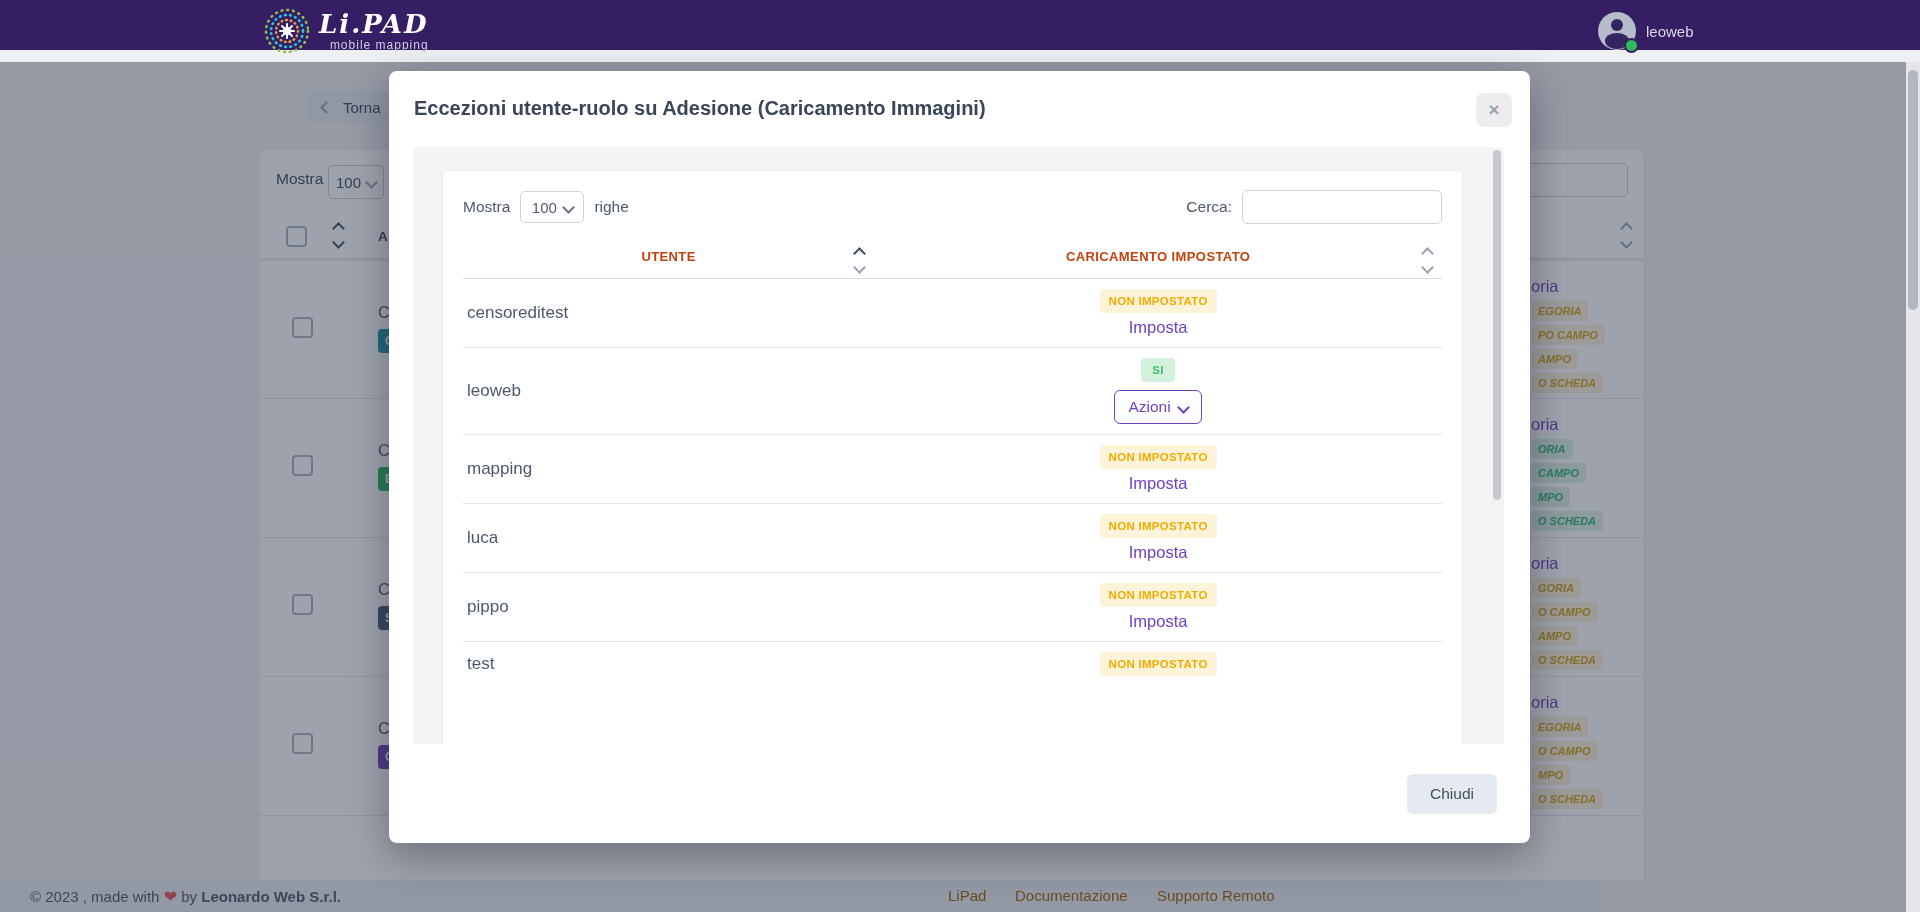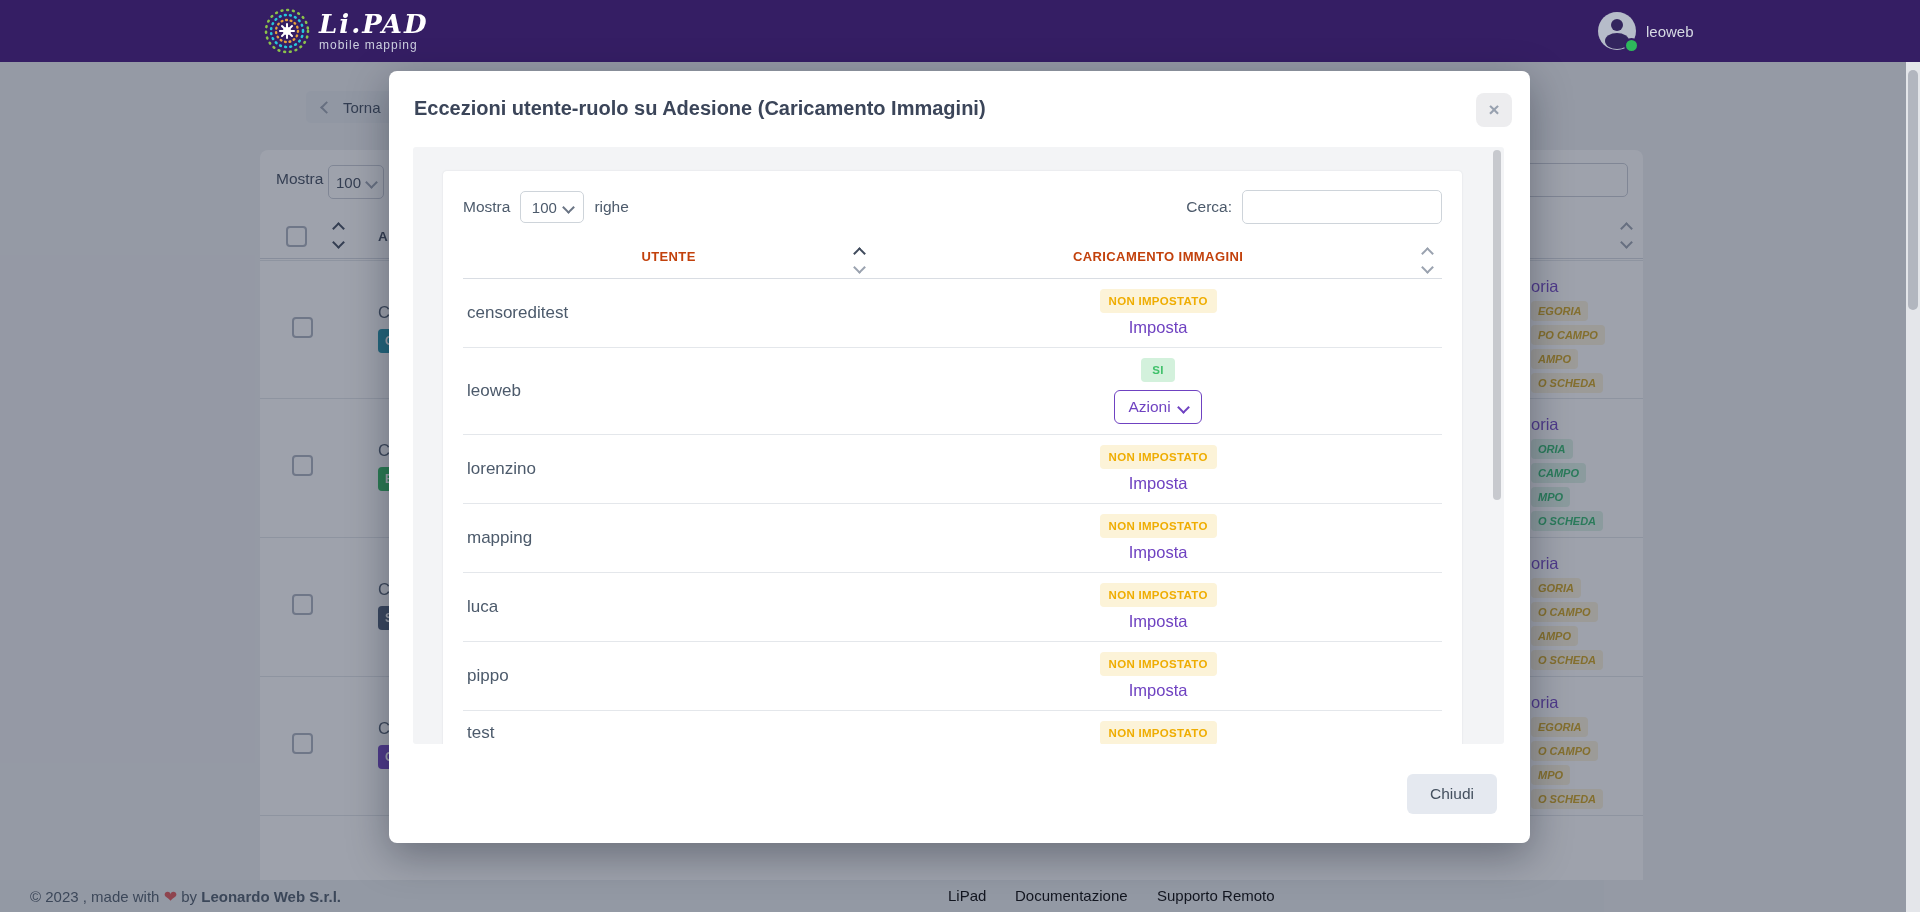--- a/index.html
+++ b/index.html
@@ -1,37 +1,37 @@
 <!DOCTYPE html>
 <html><head>
 <meta charset="utf-8">
 <style>
   html,body{margin:0;padding:0;}
   body{width:1920px;height:912px;overflow:hidden;font-family:"Liberation Sans","DejaVu Sans",sans-serif;background:#eef0f3;position:relative;}
   .abs{position:absolute;}
 
   
-  .app-header{position:absolute;top:0;left:0;width:1920px;height:62px;background:#351e64;z-index:5;}
+  .app-header{position:absolute;top:0;left:0;width:1920px;height:50px;background:#351e64;z-index:5;text-align:right;}
   .brand{position:absolute;left:263px;top:7px;display:flex;align-items:center;gap:8px;}
   .brand-text{color:#fff;}
   .brand-name{font-family:"DejaVu Serif",serif;font-style:italic;font-weight:bold;font-size:26px;letter-spacing:2px;line-height:26px;}
   .brand-tag{font-size:12px;color:#cdd0e0;letter-spacing:1px;margin-top:1px;}
   .user-box{position:absolute;left:1598px;top:12px;display:flex;align-items:center;gap:10px;}
   .avatar{width:38px;height:38px;border-radius:50%;background:#b6bcc9;position:relative;overflow:hidden;}
   .avatar .head{position:absolute;left:13px;top:7px;width:12px;height:12px;border-radius:50%;background:#33255e;}
   .avatar .torso{position:absolute;left:7px;top:21px;width:24px;height:16px;border-radius:50%;background:#33255e;}
   .status-dot{position:absolute;left:1624px;top:38px;width:11px;height:11px;border-radius:50%;background:#2eb85c;border:2px solid #351e64;z-index:6;}
   .user-name{color:#d6d9e3;font-size:15px;}
 
   
   .app-footer{position:absolute;top:880px;left:0;width:1604px;height:32px;background:#eceef1;z-index:1;}
   .copyright{position:absolute;left:30px;top:7px;font-size:15px;color:#4c5a68;}
   .copyright b{font-weight:bold;}
   .heart{color:#e25555;font-size:16px;}
-  .f-link{position:absolute;top:7px;font-size:15px;color:#000000;cursor:pointer;}
+  .f-link{position:absolute;top:7px;font-size:15px;color:#a16207;cursor:pointer;}
 
   
   .bg-root{position:absolute;top:62px;left:0;width:1920px;height:818px;background:#eef0f3;z-index:1;}
   .bg-card{position:absolute;left:260px;top:88px;width:1383px;height:730px;background:#ffffff;border-radius:8px 8px 0 0;}
   .torna-btn{position:absolute;left:306px;top:29px;width:134px;height:32px;background:#e8ebef;border-radius:5px;color:#3d4a5c;font-size:15px;display:flex;align-items:center;gap:12px;padding-left:16px;box-sizing:border-box;overflow:hidden;white-space:nowrap;cursor:pointer;}
   .chev{display:inline-block;width:7px;height:7px;border-style:solid;border-color:#9aa2af;border-width:0 2px 2px 0;}
   .chev.up{transform:rotate(-135deg);margin-bottom:2px;}
   .chev.down{transform:rotate(45deg);}
   .chev.left{border-width:0 0 2px 2px;transform:rotate(45deg);}
   .chev.dark{border-color:#3f4a5c;}
@@ -253,21 +253,21 @@
         <thead>
           <tr>
             <th style="width:42%;">
               <span>UTENTE</span>
               <span class="sort-stack">
                 <span class="chev up dark"></span>
                 <span class="chev down"></span>
               </span>
             </th>
             <th style="width:58%;">
-              <span>CARICAMENTO IMMAGINI</span>
+              <span>CARICAMENTO IMPOSTATO</span>
               <span class="sort-stack">
                 <span class="chev up"></span>
                 <span class="chev down"></span>
               </span>
             </th>
           </tr>
         </thead>
         <tbody>
           <tr>
             <td>censoreditest</td>
@@ -280,27 +280,20 @@
             <td>leoweb</td>
             <td class="td-center">
               <span class="badge ok">SI</span><br>
               <button class="actions-btn">
                 <span>Azioni</span>
                 <span class="chev down purple"></span>
               </button>
             </td>
           </tr>
           <tr>
-            <td>lorenzino</td>
-            <td class="td-center">
-              <span class="badge warn">NON IMPOSTATO</span>
-              <a class="imposta">Imposta</a>
-            </td>
-          </tr>
-          <tr>
             <td>mapping</td>
             <td class="td-center">
               <span class="badge warn">NON IMPOSTATO</span>
               <a class="imposta">Imposta</a>
             </td>
           </tr>
           <tr>
             <td>luca</td>
             <td class="td-center">
               <span class="badge warn">NON IMPOSTATO</span>

